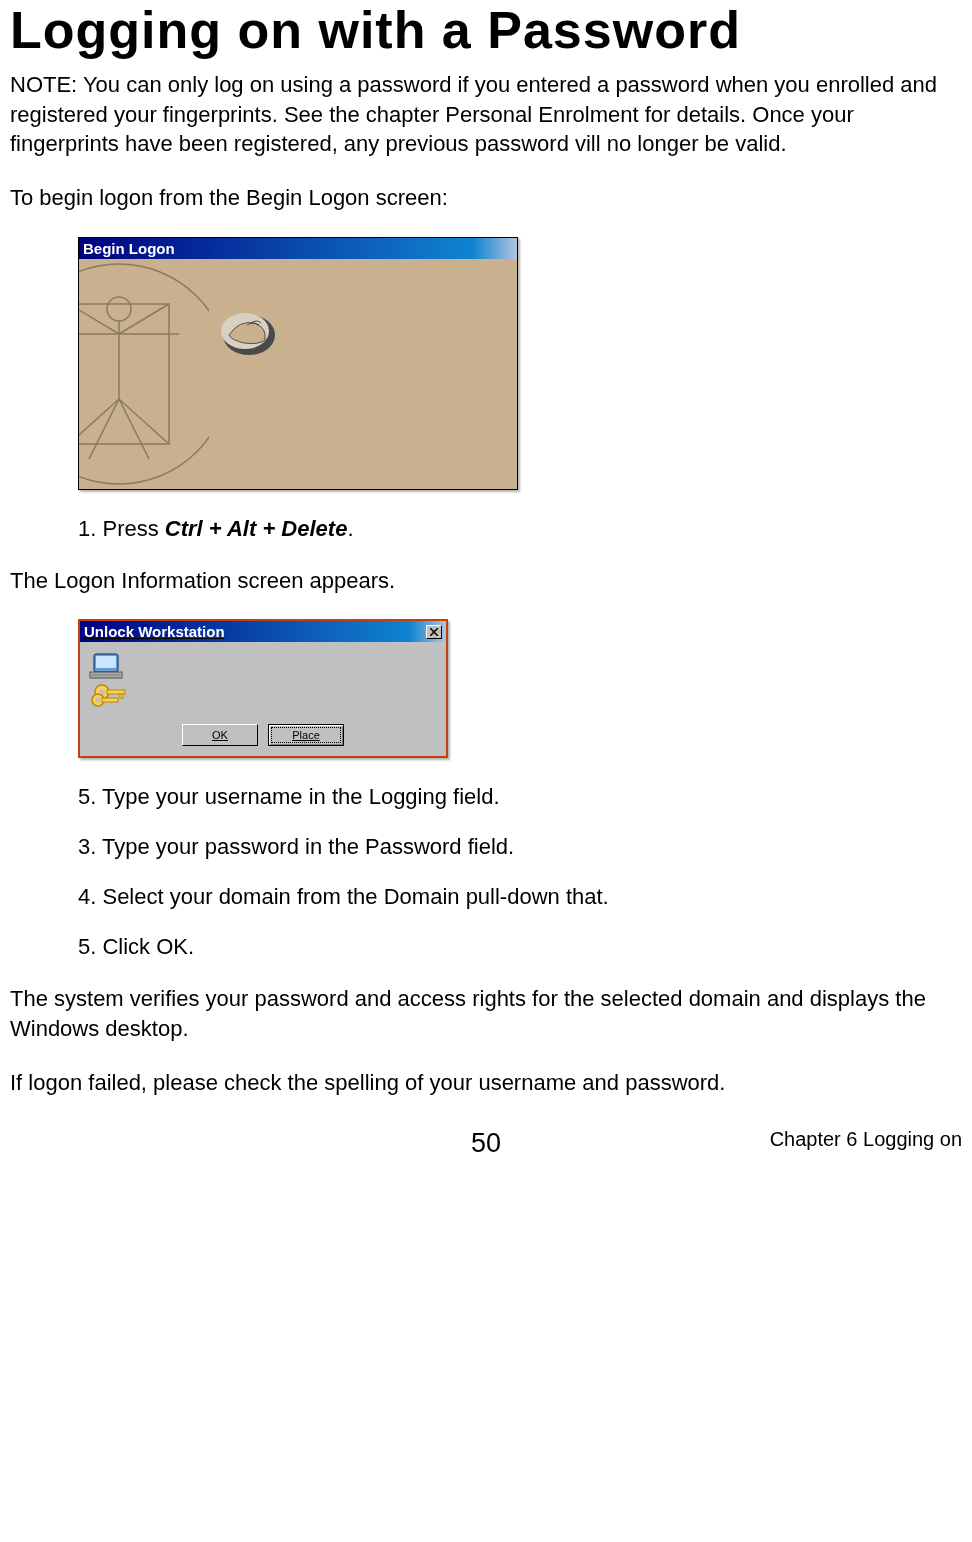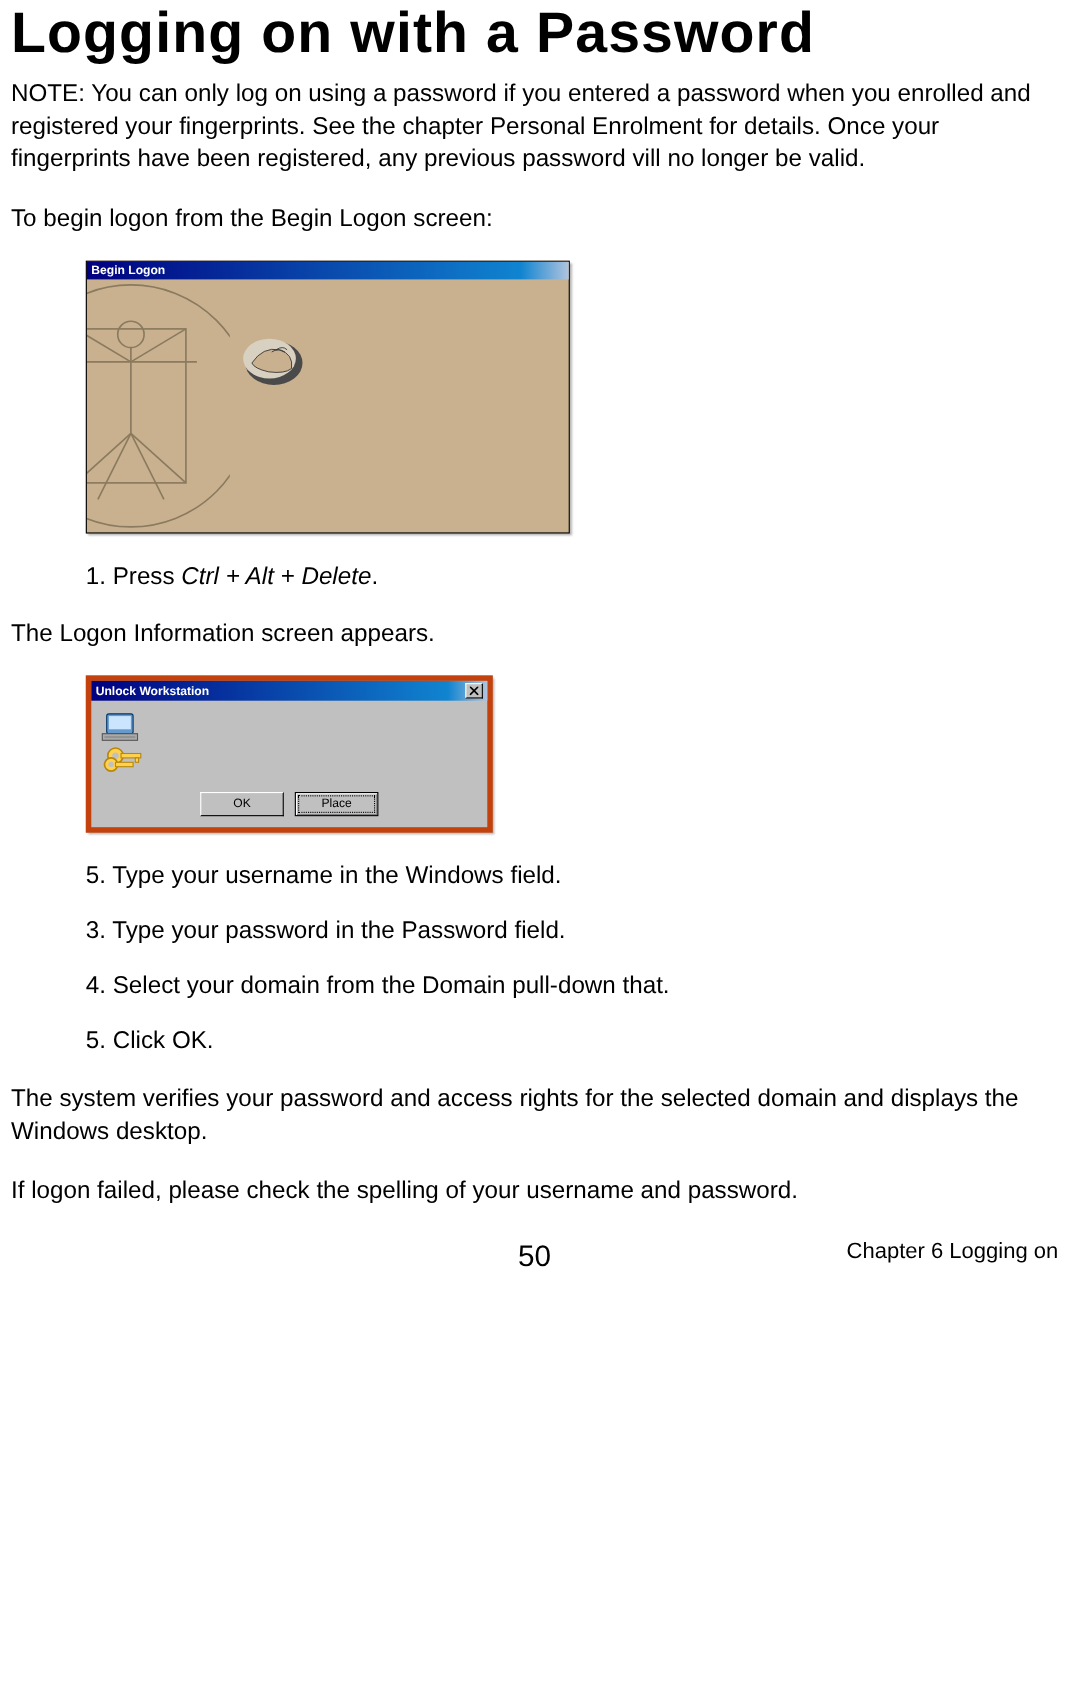--- a/index.html
+++ b/index.html
@@ -19,45 +19,45 @@
     letter-spacing: 1px;
   }
   .body-text {
     font-size: 22px;
     line-height: 1.35;
     margin: 0 0 24px 0;
     font-weight: 300;
   }
   .note-label { font-weight: 400; }
   .bold { font-weight: 500; }
-  .italic { font-style: italic; }
+  .italic { font-style: italic; font-weight: bold; }
   .step {
     font-size: 22px;
     margin: 0 0 24px 68px;
     font-weight: 300;
   }
   .figure-wrap {
     margin: 10px 0 26px 68px;
   }
   
   .dlg-begin {
     width: 440px;
     border: 1px solid #000;
     box-shadow: 2px 2px 2px rgba(0,0,0,0.3);
     background: #c9b18f;
     font-family: "MS Sans Serif", Tahoma, Arial, sans-serif;
   }
   .dlg-titlebar {
     background: linear-gradient(to right, #000080, #1084d0 90%, #b0c4de);
     color: #fff;
     font-weight: bold;
-    font-size: 11px;
+    font-size: 15px;
     padding: 2px 4px;
     display: flex;
-    align-items: flex-end;
+    align-items: center;
   }
   .dlg-begin-body {
     display: flex;
     height: 230px;
     position: relative;
   }
   .vitruvian {
     width: 130px;
     height: 100%;
     position: relative;
@@ -80,24 +80,25 @@
   .begin-texts {
     font-size: 11px;
     color: #000;
     line-height: 1.3;
   }
   .begin-text1 { margin-bottom: 60px; }
   
   .dlg-unlock {
     width: 370px;
     background: #c0c0c0;
-    border: 5px solid #c2410c;
+    border: 2px solid #c2410c;
     box-shadow: 2px 2px 2px rgba(0,0,0,0.3);
     font-family: "MS Sans Serif", Tahoma, Arial, sans-serif;
     font-size: 11px;
+    text-decoration: underline;
   }
   .dlg-unlock .dlg-titlebar {
     justify-content: space-between;
   }
   .close-btn {
     width: 16px;
     height: 14px;
     background: #c0c0c0;
     border-top: 1px solid #fff;
     border-left: 1px solid #fff;
@@ -291,21 +292,21 @@
       </div>
     </div>
     <div class="button-row">
       <div class="win-button">OK</div>
       <div class="win-button default">Place</div>
     </div>
   </div>
 </div>
 
 <p class="step">
-  <span>5. Type your username in the </span><span class="bold">Windows</span><span> field.</span>
+  <span>5. Type your username in the </span><span class="bold">Logging</span><span> field.</span>
 </p>
 <p class="step">
   <span>3. Type your password in the </span><span class="bold">Password</span><span> field.</span>
 </p>
 <p class="step">
   <span>4. Select your domain from the </span><span class="bold">Domain</span><span> pull-down that.</span>
 </p>
 <p class="step">
   <span>5. Click </span><span class="bold">OK</span><span>.</span>
 </p>

